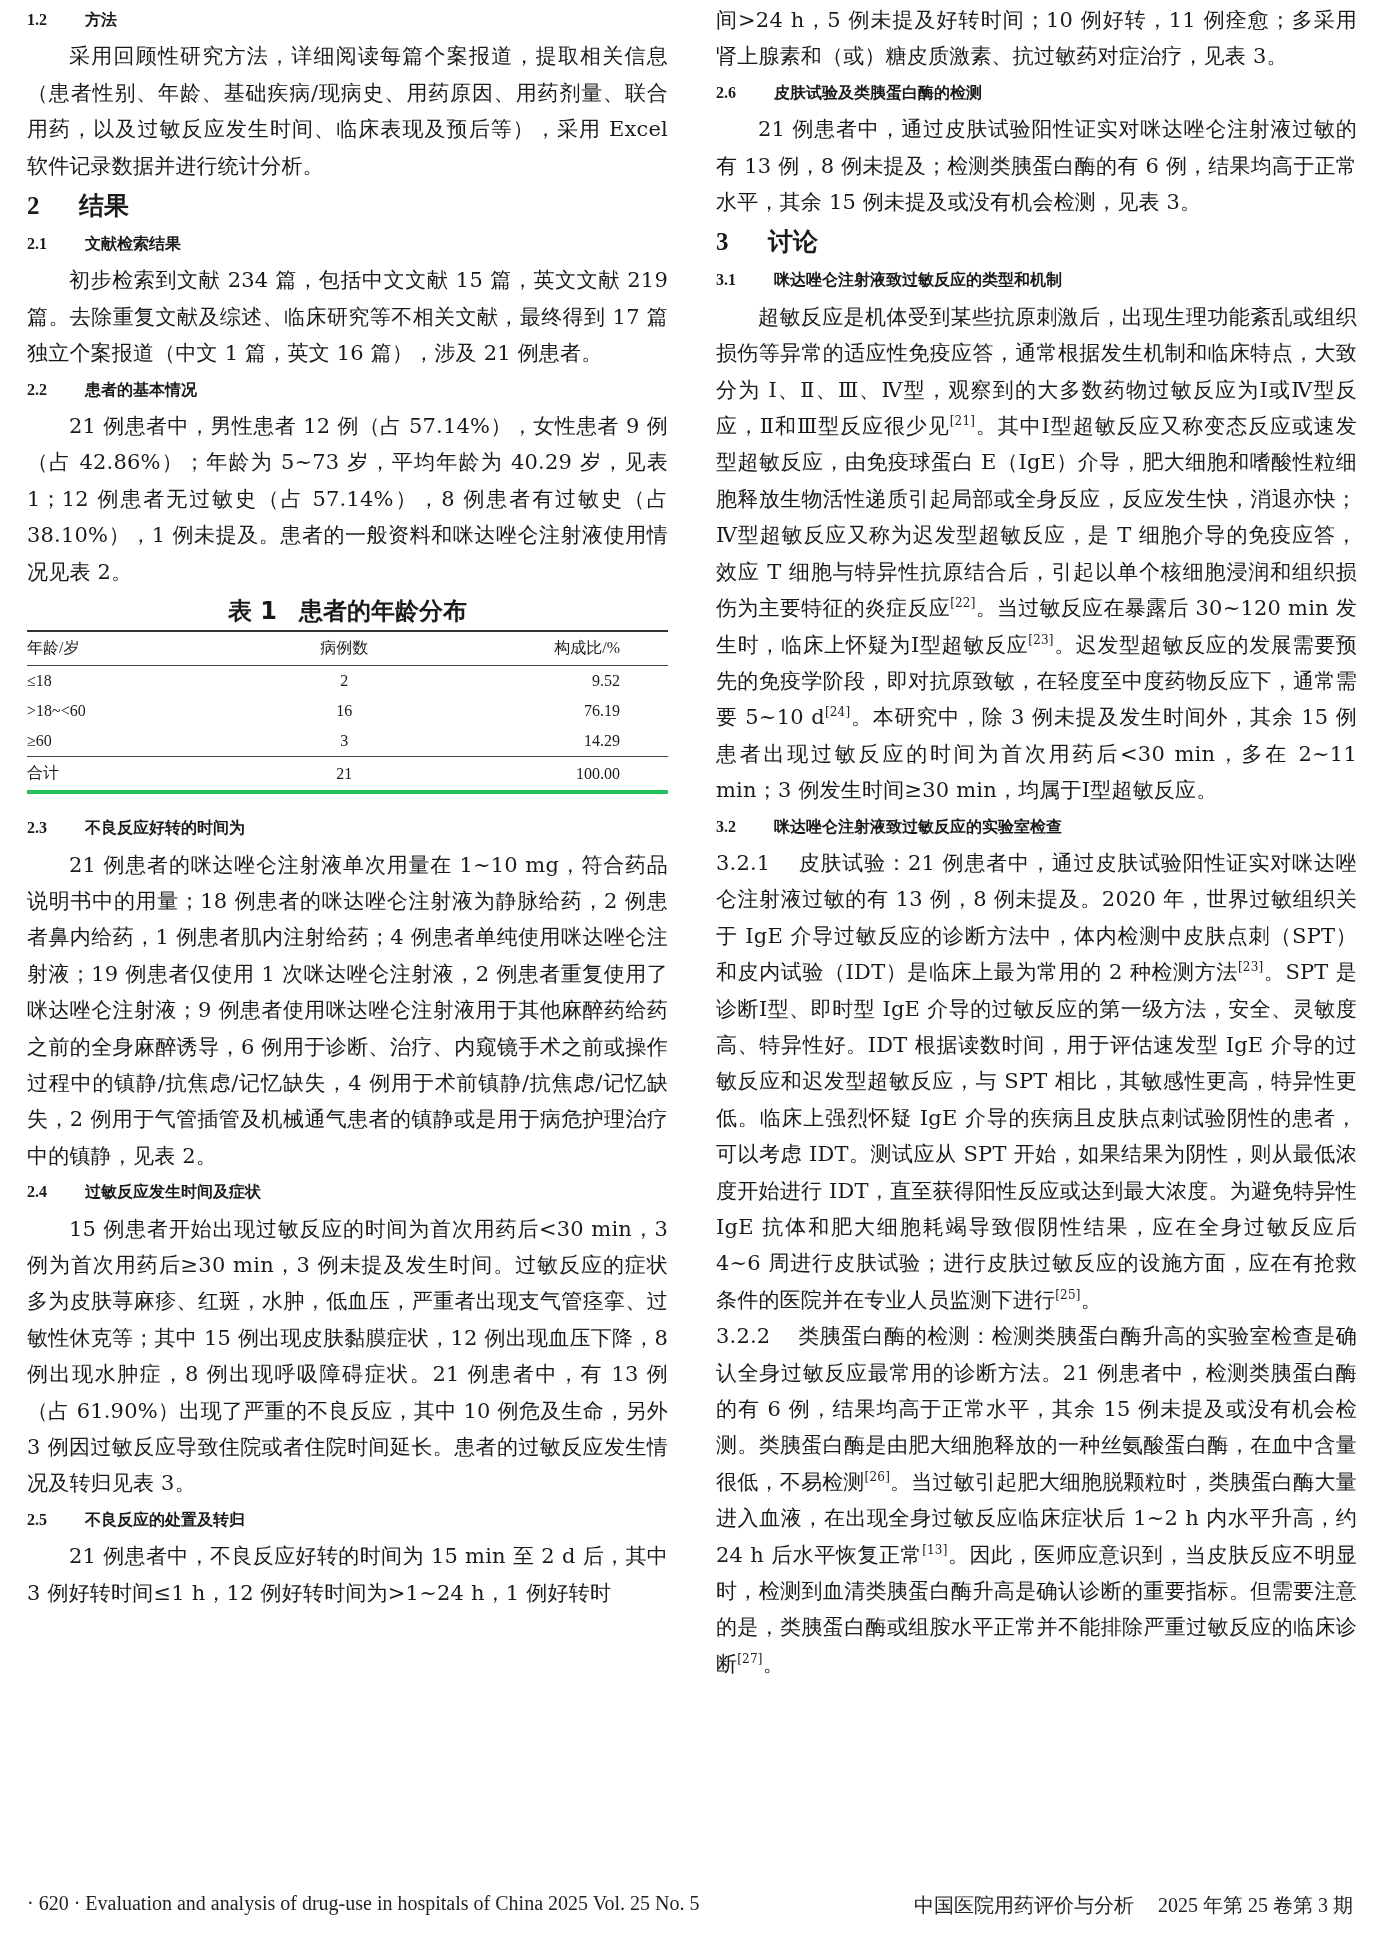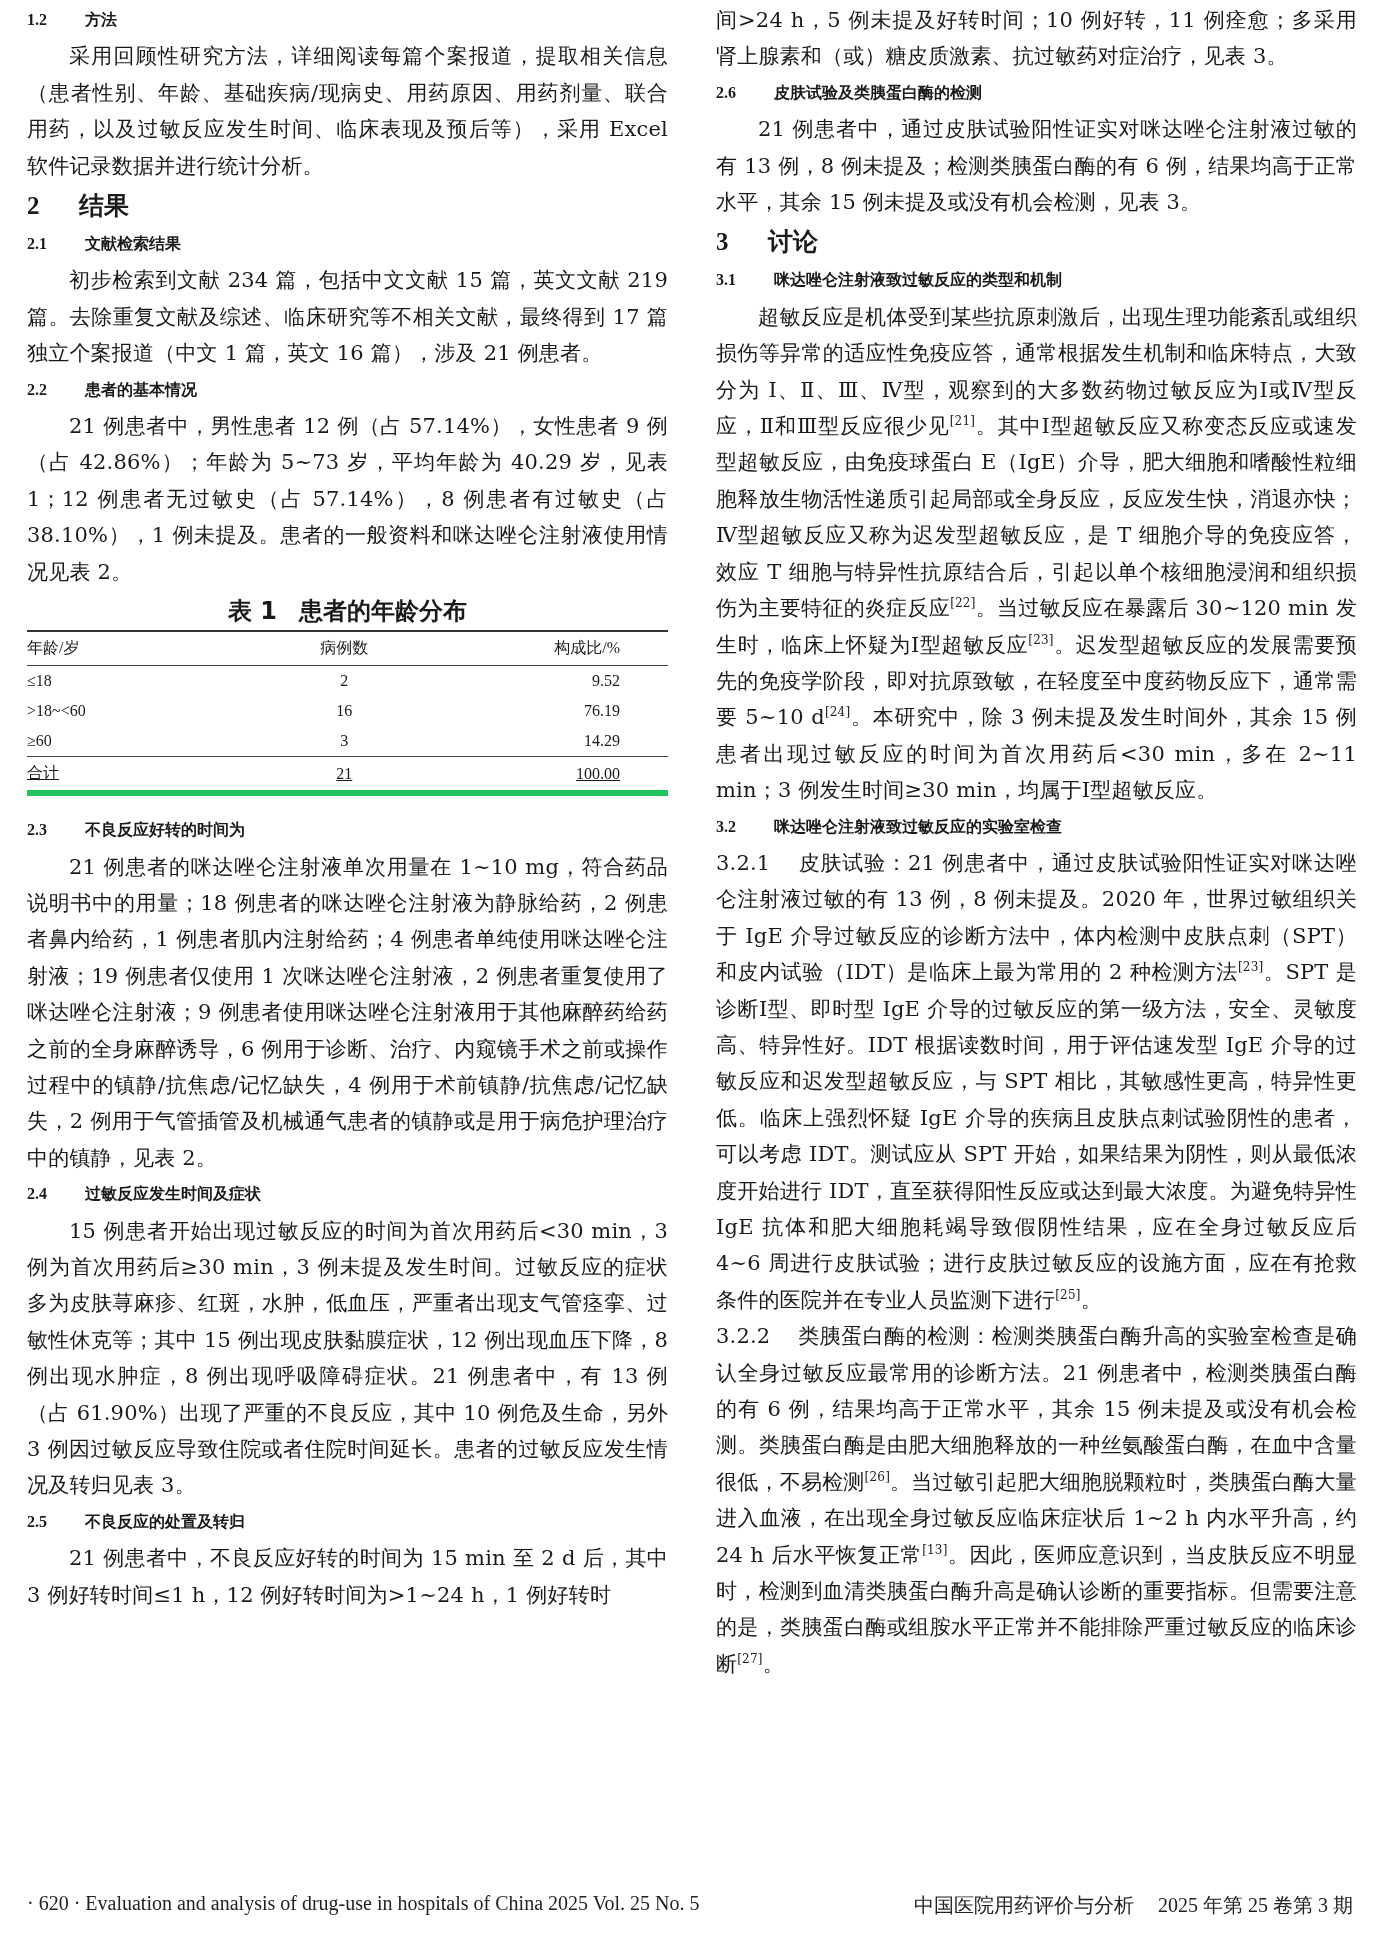--- a/index.html
+++ b/index.html
@@ -33,21 +33,21 @@
     font-family: "DejaVu Sans", "Liberation Sans", sans-serif;
     font-weight: bold; font-size: 24px; text-align: center; margin: 6px 0 4px 0;
     line-height: 30px;
   }
   .table-caption .tnum { margin-right: 22px; }
   table.t1 {
     width: 641px; border-collapse: collapse; font-family: "Liberation Serif", serif;
     font-size: 16px;
   }
   table.t1 thead tr { border-top: 2px solid #333; border-bottom: 1px solid #444; }
-  table.t1 tfoot tr { border-top: 1px solid #444; border-bottom: 6px solid #22c55e; text-decoration: underline; }
+  table.t1 tfoot tr { border-top: 1px solid #444; border-bottom: 4px solid #22c55e; }
   table.t1 td, table.t1 th { font-weight: normal; padding: 6px 0; height: 18px; }
   table.t1 .c1 { text-align: left; width: 33%; margin-top: 16px; }
   table.t1 .c2 { text-align: center; width: 33%; }
   table.t1 .c3 { text-align: right; padding-right: 48px; }
   .footer {
     position: absolute; top: 1892px; font-size: 20px; font-family: "Liberation Serif", serif;
     color: #222;
   }
   .footer-left { left: 27px; }
   .footer-right { right: 22px; }

